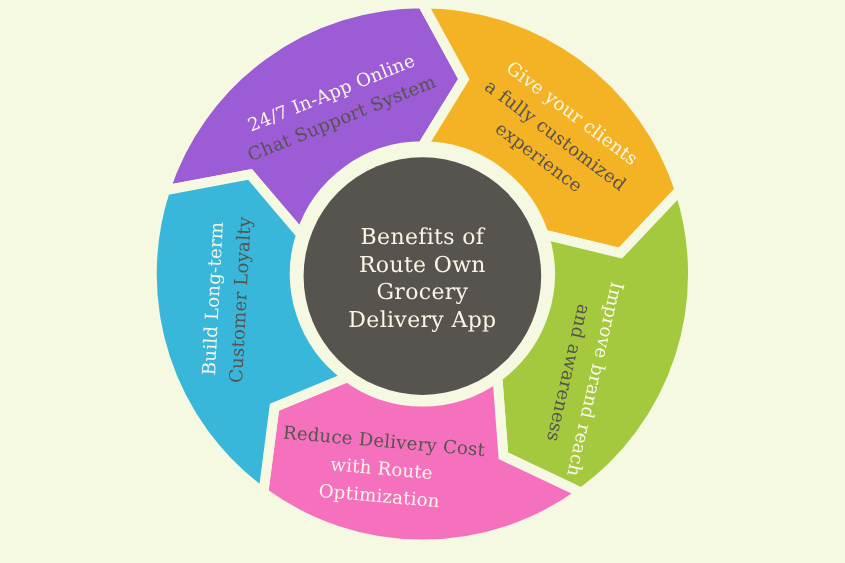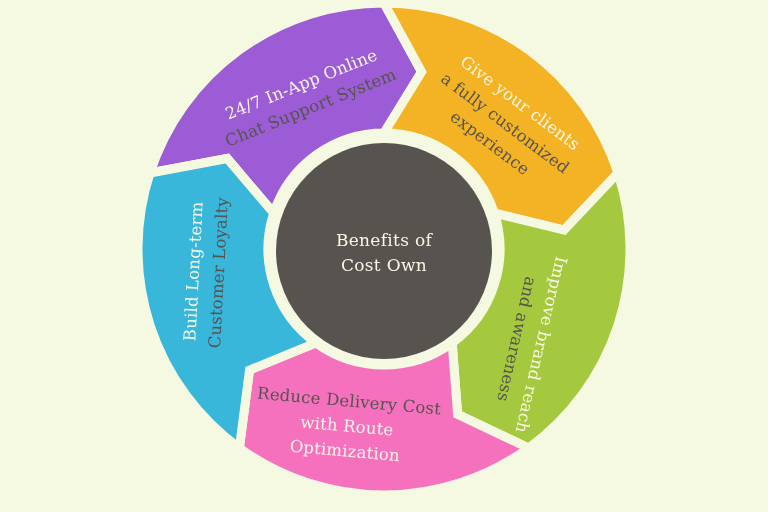--- a/index.html
+++ b/index.html
@@ -19,21 +19,21 @@
     left: 0;
     top: 0;
   }
   .center-title {
     position: absolute;
     left: 384px;
     top: 253px;
     width: 250px;
     transform: translate(-50%, -50%);
     text-align: center;
-    font-size: 17px;
+    font-size: 20px;
     line-height: 25px;
     letter-spacing: 0.3px;
   }
   .center-title .line { display: block; }
   .seg-label {
     position: absolute;
     text-align: center;
     font-size: 16.5px;
     line-height: 25px;
     white-space: nowrap;
@@ -57,21 +57,23 @@
         <path d="M 384.00 3.00 A 246 246 0 0 1 617.96 172.98 L 564.01 230.08 L 494.32 213.15 A 116 116 0 0 0 384.00 133.00 L 421.63 71.96 Z" fill="#F4B324" stroke="#F6F9E2" stroke-width="9" stroke-linejoin="miter"></path>
         <path d="M 617.96 172.98 A 246 246 0 0 1 528.60 448.02 L 457.62 414.35 L 452.18 342.85 A 116 116 0 0 0 494.32 213.15 L 564.01 230.08 Z" fill="#A5C93E" stroke="#F6F9E2" stroke-width="9" stroke-linejoin="miter"></path>
         <path d="M 528.60 448.02 A 246 246 0 0 1 239.40 448.02 L 249.49 370.11 L 315.82 342.85 A 116 116 0 0 0 452.18 342.85 L 457.62 414.35 Z" fill="#F571BE" stroke="#F6F9E2" stroke-width="9" stroke-linejoin="miter"></path>
         <path d="M 239.40 448.02 A 246 246 0 0 1 150.04 172.98 L 227.25 158.50 L 273.68 213.15 A 116 116 0 0 0 315.82 342.85 L 249.49 370.11 Z" fill="#38B7DB" stroke="#F6F9E2" stroke-width="9" stroke-linejoin="miter"></path>
       </g>
     <circle id="centerCircle" cx="384" cy="251" r="108" fill="#57534F"></circle>
   </svg>
 
   <div class="center-title" style="color: rgb(249, 246, 230);">
     <span class="line">Benefits of</span>
-    <span class="line">Cost Own</span>
+    <span class="line">Route Own</span>
+    <span class="line">Grocery</span>
+    <span class="line">Delivery App</span>
   </div>
 
   <div class="seg-label seg-label-0">
     <span class="line" style="color: rgb(249, 246, 230);">24/7 In-App Online</span>
     <span class="line" style="color: rgb(87, 83, 79);">Chat Support System</span>
   </div>
 
   <div class="seg-label seg-label-1">
     <span class="line" style="color: rgb(249, 246, 230);">Give your clients</span>
     <span class="line" style="color: rgb(87, 83, 79);">a fully customized</span>

